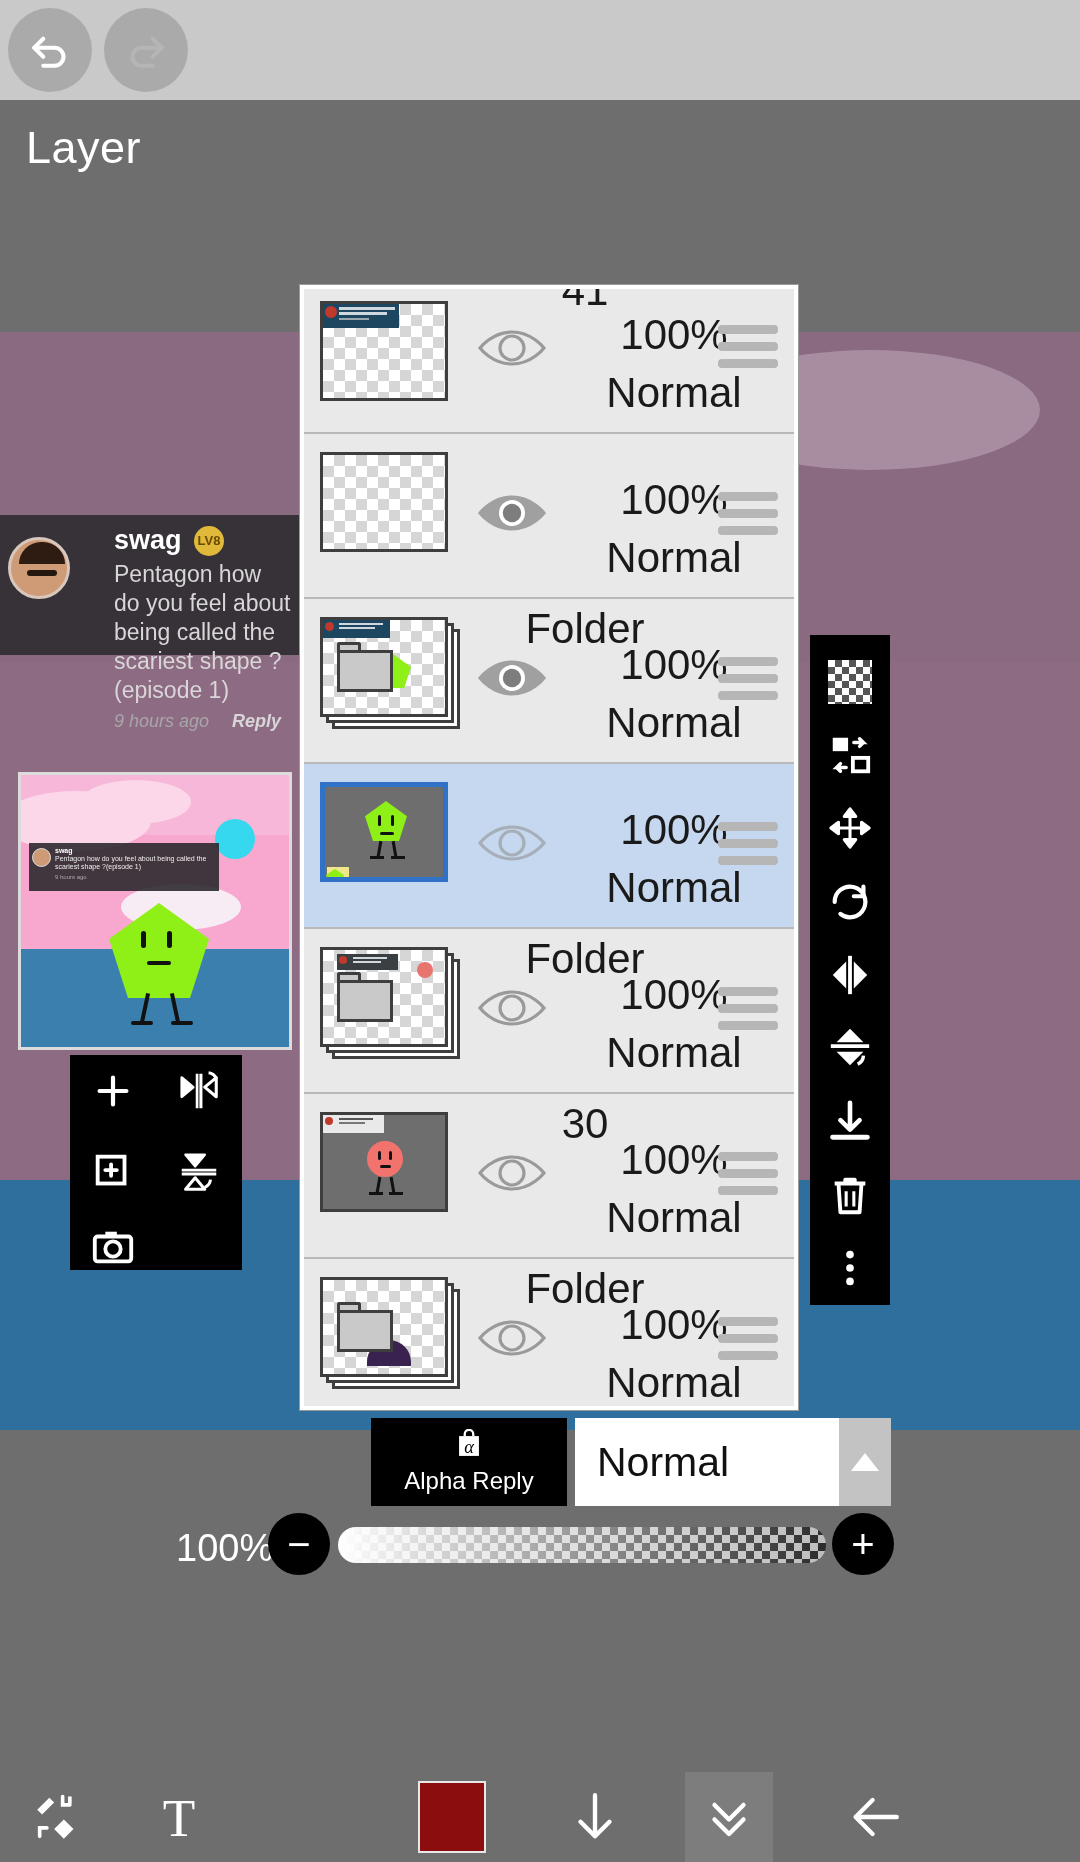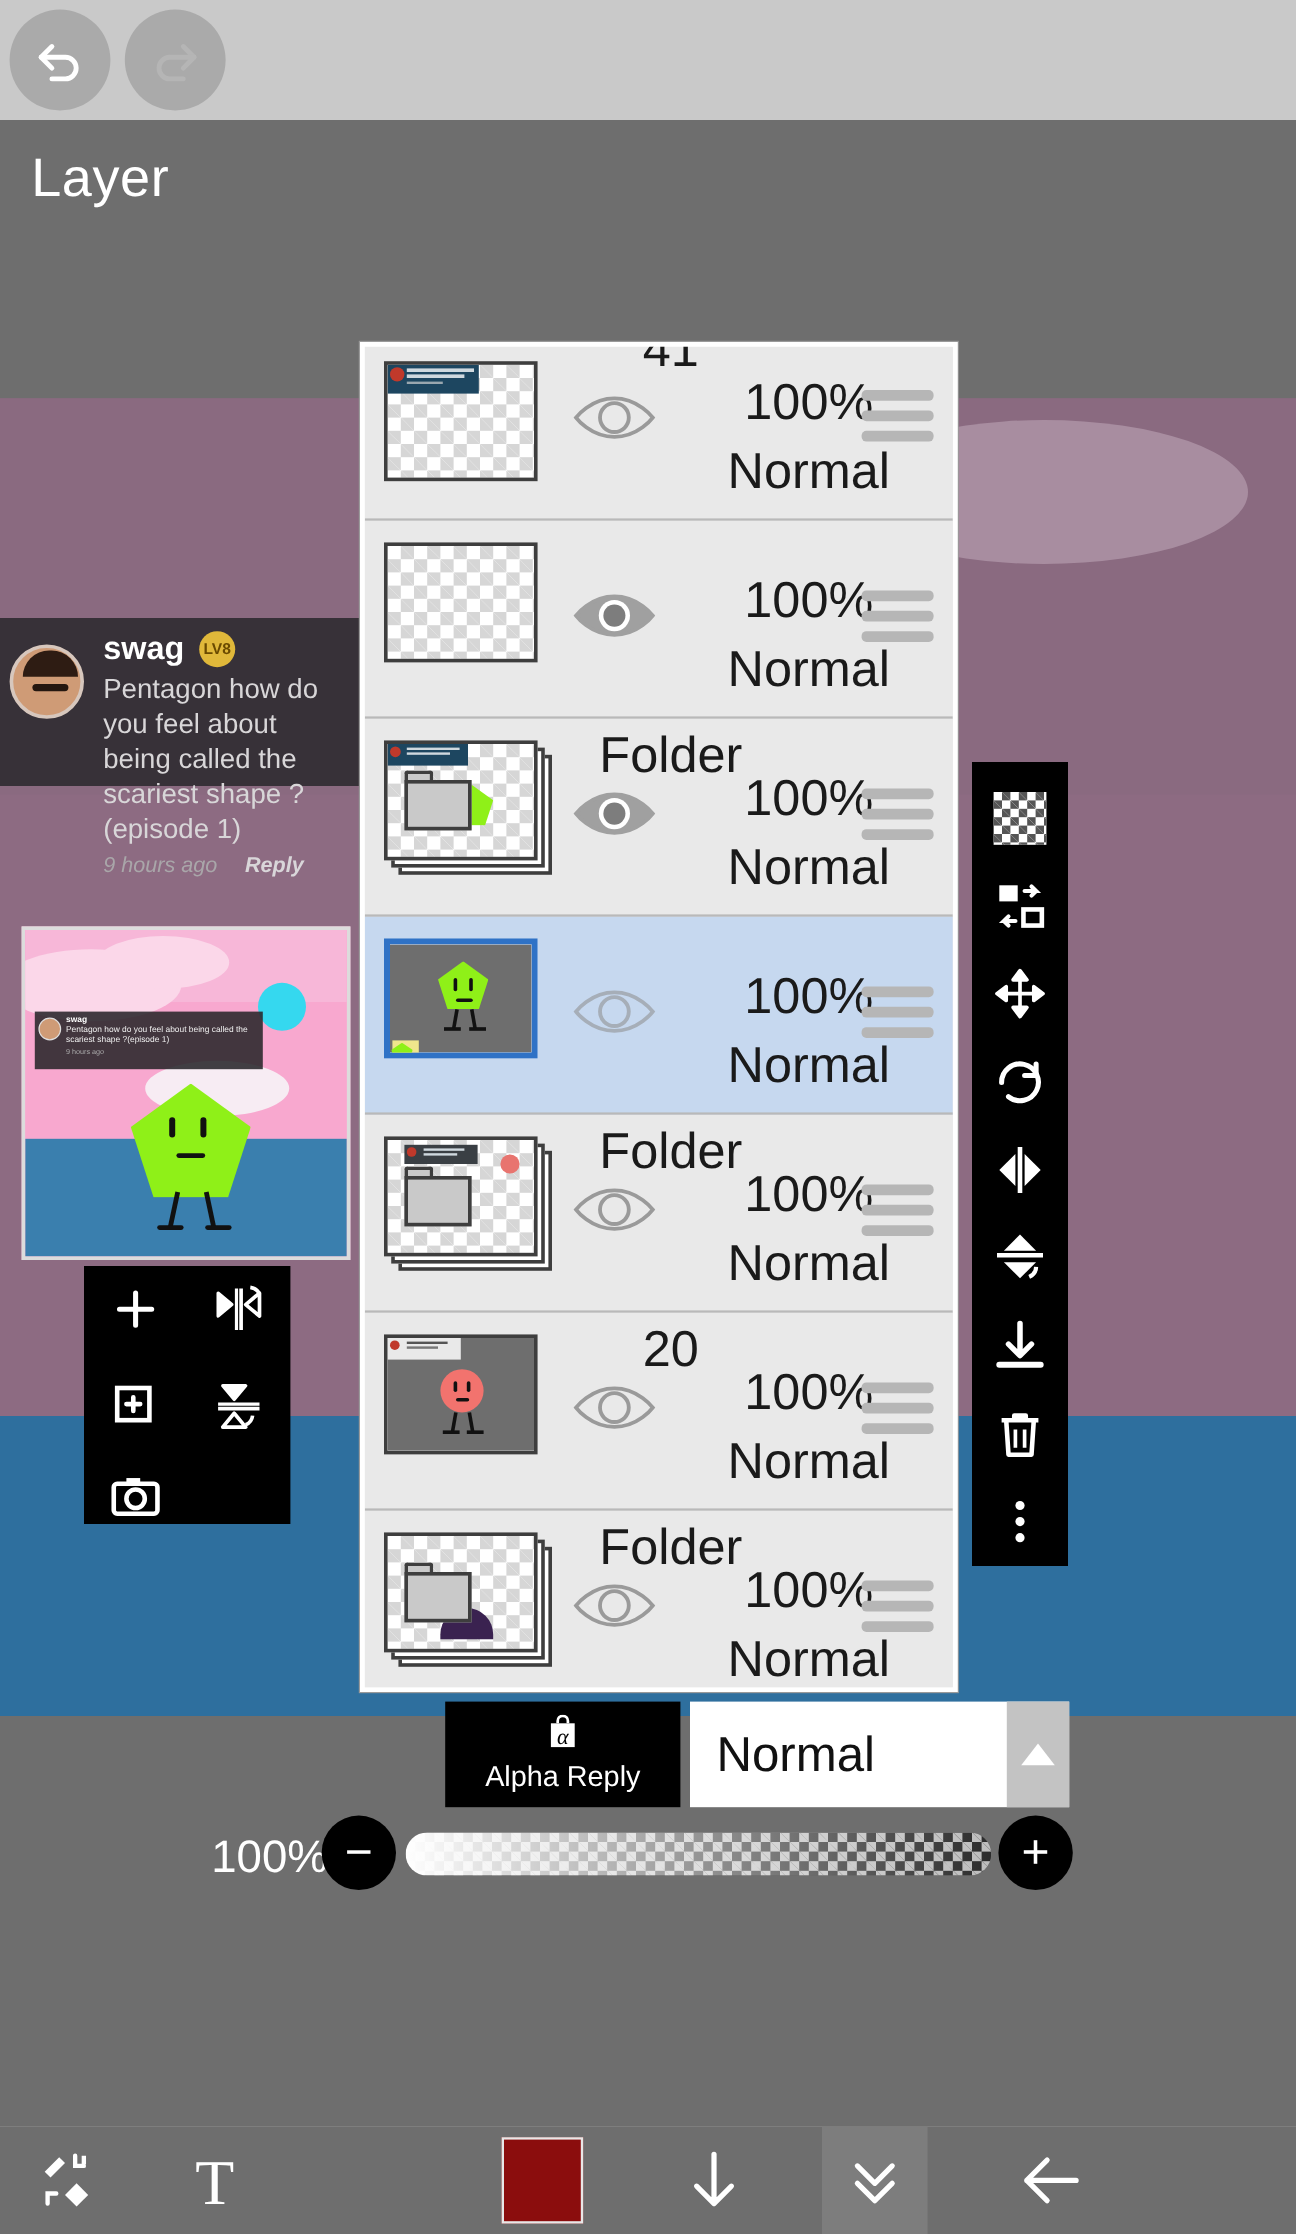--- a/index.html
+++ b/index.html
@@ -53,21 +53,21 @@
   #layer-title {
     position:absolute; left:26px; top:22px;
     font-size:45px; color:#ffffff; font-weight:400; letter-spacing:.5px;text-align:right;
   }
 
   
   #comment-card {
     position:absolute; left:0px; top:415px; width:305px; height:140px;
     background:rgba(42,40,44,.86);
     color:#e8e6e8;
-    padding:10px 12px 10px 86px;
+    padding:10px 12px 10px 114px;
   }
   #comment-avatar {
     position:absolute; left:8px; top:22px; width:62px; height:62px; border-radius:50%;
     background:#cf9b76; border:3px solid #d7c7bd; overflow:hidden;
   }
   #comment-avatar .hair { position:absolute; left:8px; top:2px; width:46px; height:22px; background:#2e1c13; border-radius:22px 22px 0 0;}
   #comment-avatar .eyes { position:absolute; left:16px; top:30px; width:30px; height:6px; background:#241710; border-radius:3px;}
   #comment-user { font-size:27px; font-weight:bold; color:#ffffff; display:inline-block; vertical-align:middle; }
   #comment-badge { display:inline-block; width:30px; height:30px; border-radius:50%; background:#e0b83a; color:#6a4a00;
                    font-size:13px; font-weight:bold; text-align:center; line-height:30px; margin-left:8px; vertical-align:middle;}
@@ -155,21 +155,21 @@
     background-size:22px 22px; background-position:0 0,11px 11px; background-color:#fff;
   }
   .thumb.selected-border { border:5px solid #2f72c6; }
   .folder-stack .s1 { position:absolute; left:12px; top:12px; width:128px; height:100px; border:3px solid #3e3e3e; background:#fff;}
   .folder-stack .s2 { position:absolute; left:6px;  top:6px;  width:128px; height:100px; border:3px solid #3e3e3e; background:#fff;}
   .folder-glyph { position:absolute; left:14px; top:30px; width:56px; height:42px; }
   .folder-glyph .tab { position:absolute; left:0; top:-8px; width:24px; height:10px; background:#c9c9c9; border:3px solid #3e3e3e; border-bottom:none; border-radius:3px 3px 0 0;}
   .folder-glyph .body{ position:absolute; left:0; top:0; width:56px; height:42px; background:#c9c9c9; border:3px solid #3e3e3e;}
   .eye-icon { position:absolute; left:172px; top:52px; width:72px; height:54px; }
   .layer-name {
-    position:absolute; left:130px; top:6px; width:250px;
+    position:absolute; left:156px; top:6px; width:250px;
     font-size:42px; color:#1a1a1a; text-align:center;
   }
   .layer-opacity {
     position:absolute; left:250px; top:42px; width:240px;
     font-size:42px; color:#1a1a1a; text-align:center;
   }
   .layer-blend {
     position:absolute; left:250px; top:100px; width:240px;
     font-size:42px; color:#1a1a1a; text-align:center;
   }
@@ -555,21 +555,21 @@
           <div style="position:absolute;left:44px;top:26px;width:36px;height:36px;border-radius:50%;background:#f2736e;"></div>
           <div style="position:absolute;left:55px;top:36px;width:3px;height:9px;background:#111;border-radius:2px;"></div>
           <div style="position:absolute;left:66px;top:36px;width:3px;height:9px;background:#111;border-radius:2px;"></div>
           <div style="position:absolute;left:57px;top:50px;width:11px;height:3px;background:#111;border-radius:2px;"></div>
           <div style="position:absolute;left:54px;top:62px;width:3px;height:16px;background:#111;transform:rotate(10deg);"></div>
           <div style="position:absolute;left:68px;top:62px;width:3px;height:16px;background:#111;transform:rotate(-10deg);"></div>
           <div style="position:absolute;left:46px;top:77px;width:14px;height:3px;background:#111;"></div>
           <div style="position:absolute;left:66px;top:77px;width:14px;height:3px;background:#111;"></div>
         </div>
       </div>
-      <div class="layer-name">20</div>
+      <div class="layer-name">30</div>
       <svg class="eye-icon" viewBox="0 0 36 24">
         <path d="M2 12s6-8 16-8 16 8 16 8-6 8-16 8S2 12 2 12z" fill="none" stroke="#9a9a9a" stroke-width="1.6"></path>
         <circle cx="18" cy="12" r="6" fill="none" stroke="#9a9a9a" stroke-width="1.6"></circle>
       </svg>
       <div class="layer-opacity">100%</div>
       <div class="layer-blend">Normal</div>
       <div class="drag-handle">
           <div></div>
           <div></div>
           <div></div>

